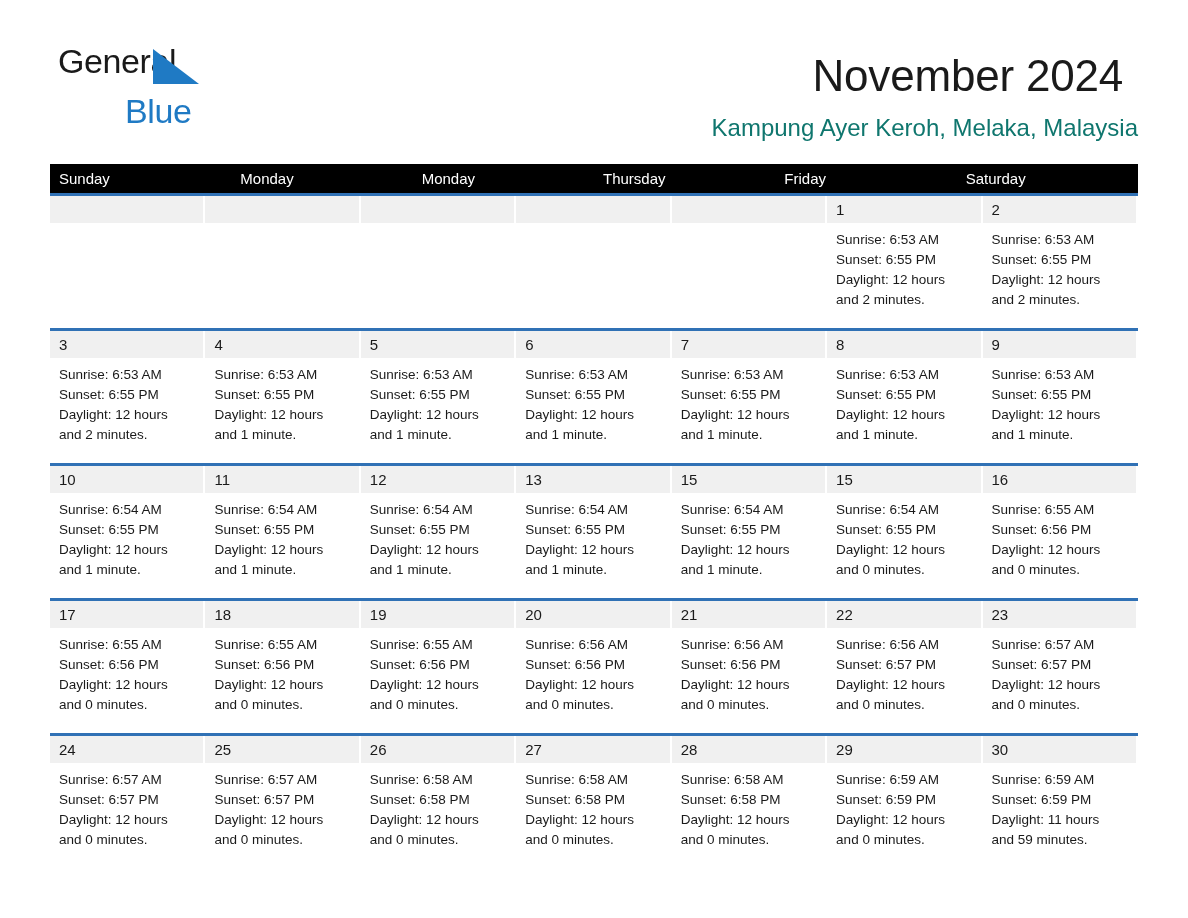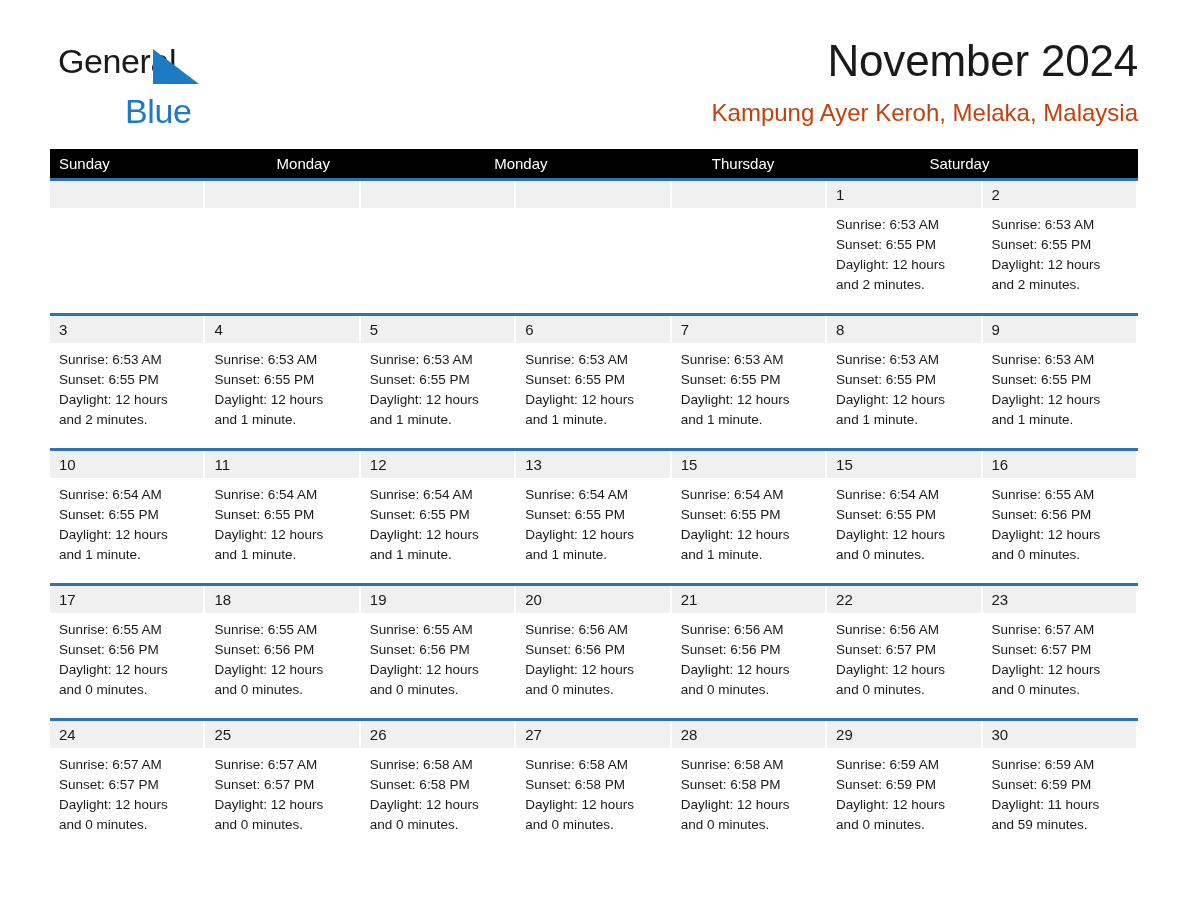--- a/index.html
+++ b/index.html
@@ -64,27 +64,27 @@
   .titles {
     text-align: right;
     flex: 1 1 auto;
     padding-top: 0px;
   }
   .cal-title {
     font-size: 44px;
     font-weight: normal;
     color: #1a1a1a;
     line-height: 1.05;
-    margin: 0;
+    margin: 15px;
     letter-spacing: -0.2px;
   }
   .cal-subtitle {
     font-size: 24px;
     font-weight: normal;
-    color: #c2410c;
+    color: #0f766e;
     margin: 16px 0 0 0;
     line-height: 1.1;
   }
 
   
   .calendar {
     margin-top: 22px;
     width: 1088px;
   }
   .dow-row {
@@ -162,20 +162,21 @@
 
   </div>
 
   <div class="calendar">
 
     <div class="dow-row">
       <div class="dow">Sunday</div>
       <div class="dow">Monday</div>
       <div class="dow">Monday</div>
       <div class="dow">Thursday</div>
+      <div class="dow">Friday</div>
       <div class="dow">Saturday</div>
     </div>
 
     <div class="week first">
       <div class="cell empty">
         <div class="daynum-band">
             <div class="daynum"></div>
           </div>
         <div class="info">
           <div></div>

